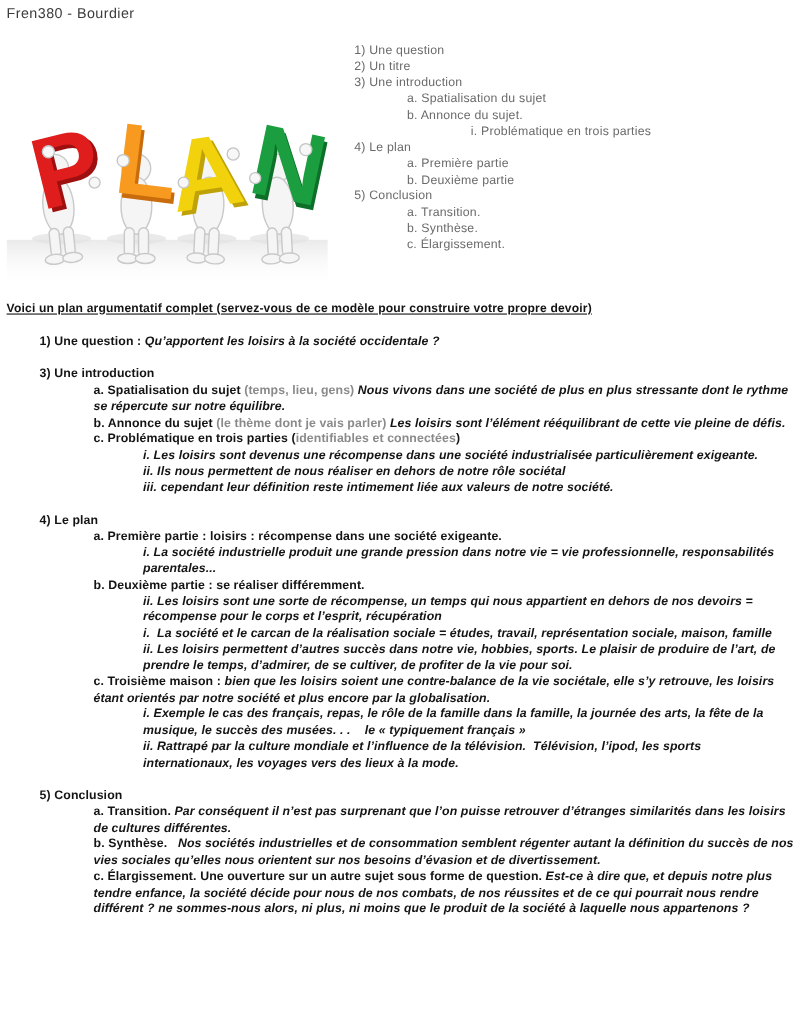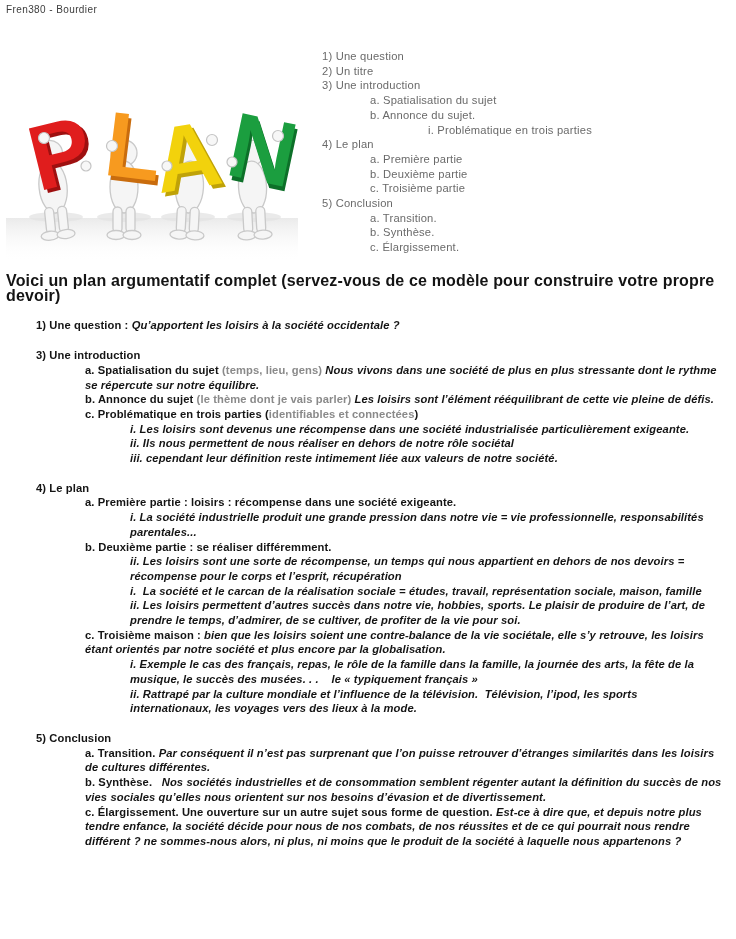--- a/index.html
+++ b/index.html
@@ -5,38 +5,38 @@
   html,body{margin:0;padding:0;background:#ffffff;}
   body{
     width:736px;height:939px;overflow:hidden;position:relative;
     font-family:"Liberation Sans",sans-serif;
     -webkit-font-smoothing:antialiased;
   }
   
   .header-zone{position:relative;height:270px;}
   .doc-title{
     position:absolute;left:6px;top:4px;
-    font-size:10px;letter-spacing:.4px;color:#3d3d3d;font-weight:400;
+    font-size:13px;letter-spacing:.4px;color:#3d3d3d;font-weight:400;
   }
   .plan-img{
     position:absolute;left:6px;top:66px;width:292px;height:198px;
   }
   .top-outline{
-    position:absolute;left:320px;top:49px;width:406px;
+    position:absolute;left:320px;top:39px;width:406px;
     font-size:11.2px;line-height:14.7px;color:#6a6a6a;letter-spacing:.2px;
   }
   .ol-item{white-space:pre;}
   .ol-ind0{padding-left:2px;}
   .ol-ind1{padding-left:50px;}
   .ol-ind2{padding-left:108px;}
   
   .body-zone{padding:0 14px 0 6px;color:#141414;}
   .lead{
-    font-size:16px;font-weight:700;letter-spacing:.15px;
-    line-height:14.7px;margin:4px 0 0 0;white-space:pre-wrap;
+    font-size:11px;font-weight:700;letter-spacing:.15px;
+    line-height:14.7px;margin:4px 0 0 0;white-space:pre-wrap;text-decoration:underline;
   }
   .para{
     font-size:11.2px;line-height:14.7px;margin:0;letter-spacing:.1px;
     white-space:pre-wrap;
   }
   .ind1{padding-left:30px;}
   .ind2{padding-left:79px;}
   .ind3{padding-left:124px;padding-right:4px;}
   .gap{margin-top:15px;}
   .seg-b{font-weight:700;}
@@ -110,21 +110,20 @@
   <div class="top-outline">
       <div class="ol-item ol-ind0">1) Une question</div>
       <div class="ol-item ol-ind0">2) Un titre</div>
       <div class="ol-item ol-ind0">3) Une introduction</div>
       <div class="ol-item ol-ind1">a. Spatialisation du sujet</div>
       <div class="ol-item ol-ind1">b. Annonce du sujet.</div>
       <div class="ol-item ol-ind2">i. Problématique en trois parties</div>
       <div class="ol-item ol-ind0">4) Le plan</div>
       <div class="ol-item ol-ind1">a. Première partie</div>
       <div class="ol-item ol-ind1">b. Deuxième partie</div>
-      <div class="ol-item ol-ind1">c. Troisième partie</div>
       <div class="ol-item ol-ind0">5) Conclusion</div>
       <div class="ol-item ol-ind1">a. Transition.</div>
       <div class="ol-item ol-ind1">b. Synthèse.</div>
       <div class="ol-item ol-ind1">c. Élargissement.</div>
     </div>
 </div>
 
 <div class="body-zone">
   <p class="lead">Voici un plan argumentatif complet (servez-vous de ce modèle pour construire votre propre devoir)</p>
   <div id="paras">

